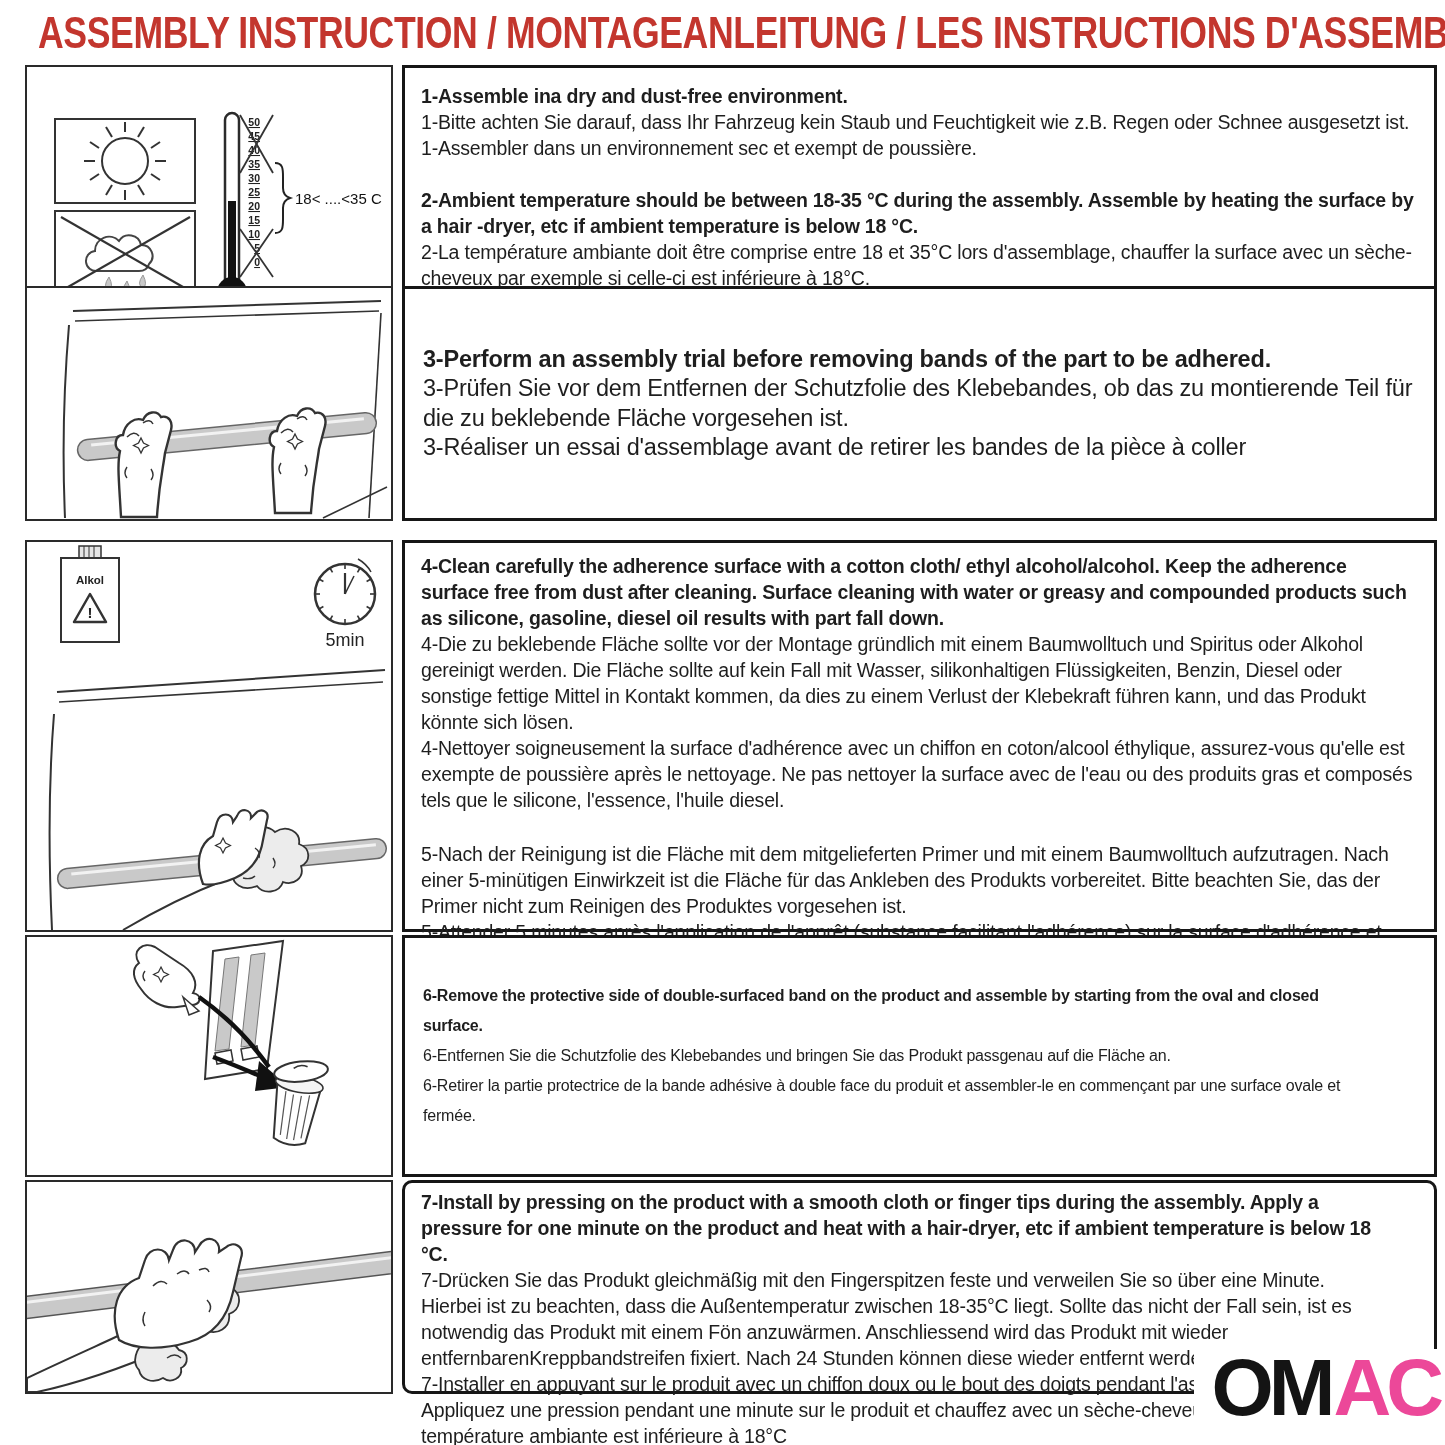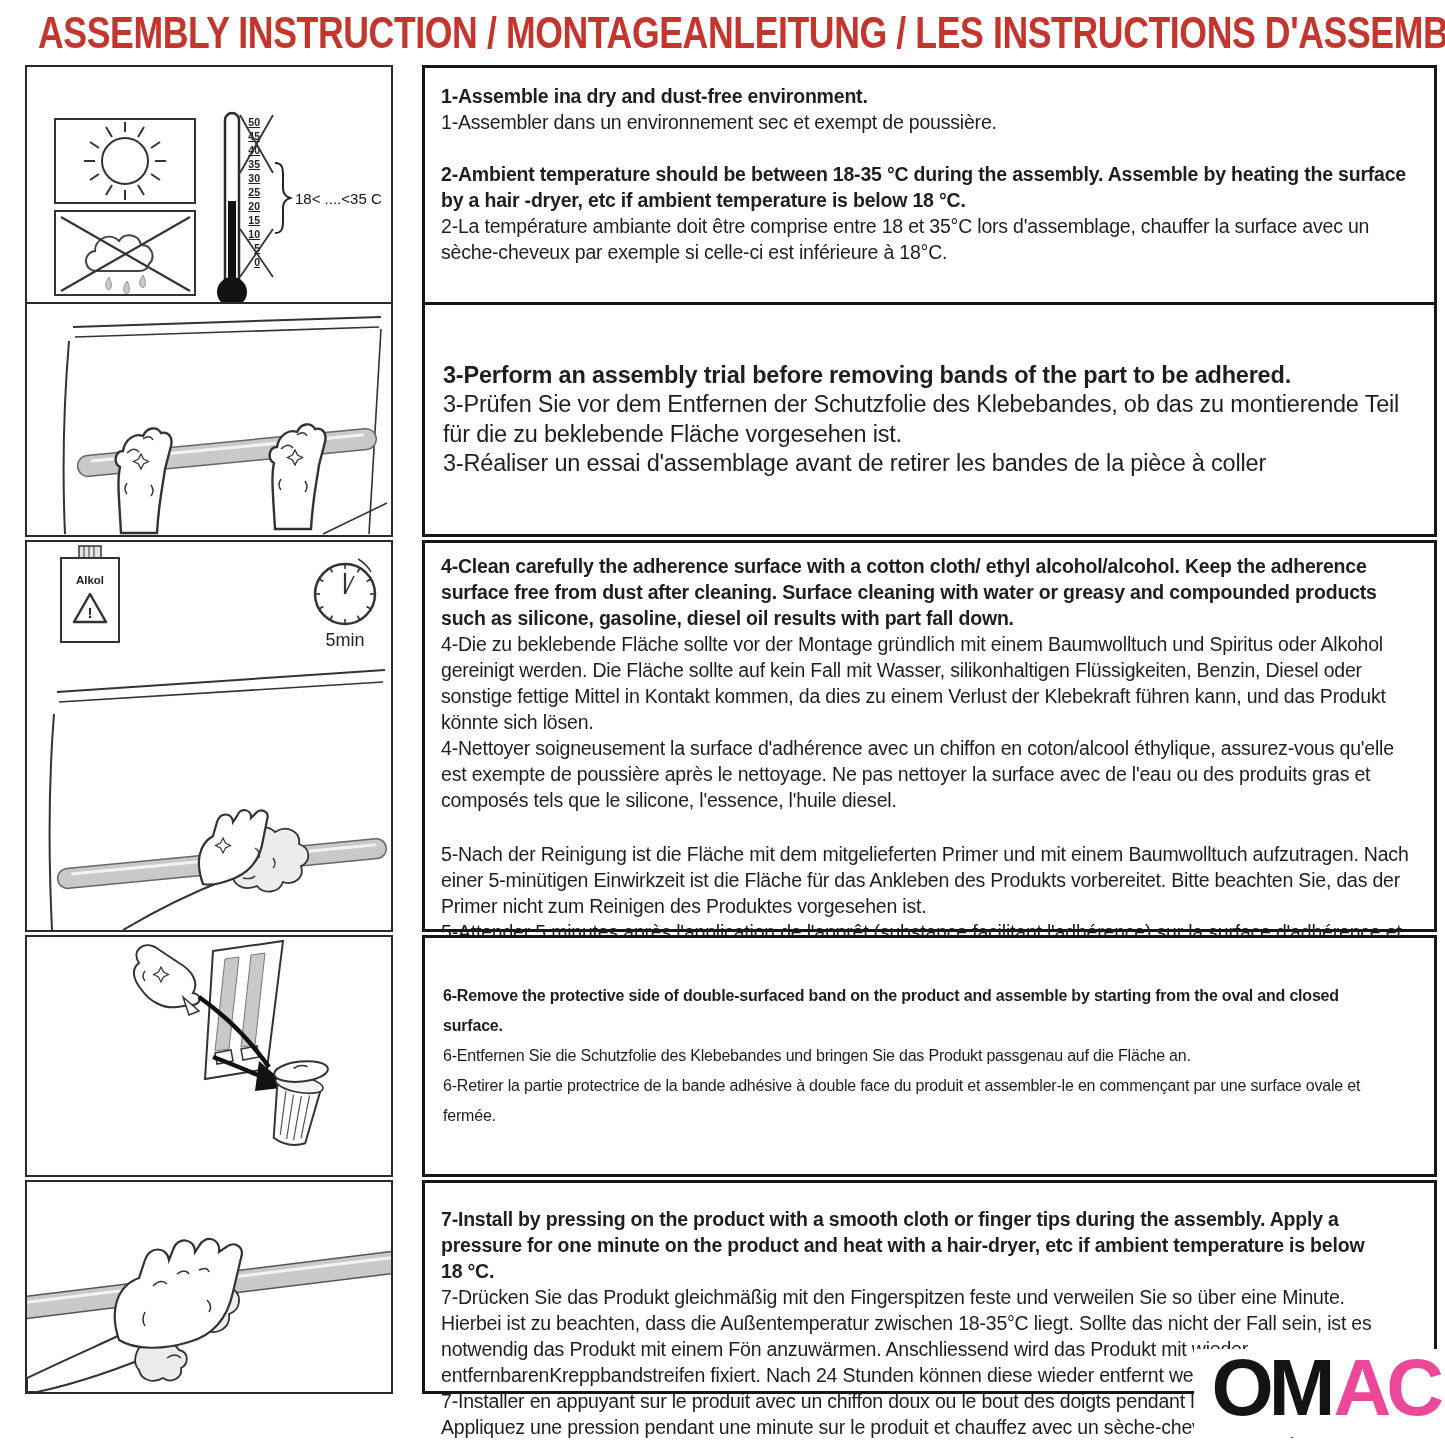--- a/index.html
+++ b/index.html
@@ -5,29 +5,29 @@
   html,body{margin:0;padding:0;background:#ffffff;}
   .page{position:relative;width:1445px;height:1445px;background:#fff;overflow:hidden;
         font-family:"Liberation Sans",sans-serif;color:#1e1e1e;}
   .title{position:absolute;left:38px;top:8px;margin:0;font-size:44px;font-weight:800;
          color:#c3362e;letter-spacing:-0.5px;white-space:nowrap;
          transform:scaleX(0.81);transform-origin:0 0;}
   .row{position:absolute;left:25px;right:8px;display:flex;align-items:stretch;}
   .illusbox{width:368px;flex:none;border:2px solid #2a2a2a;margin-right:9px;background:#fff;
             box-sizing:border-box;overflow:hidden;}
   .illusbox svg{width:100%;height:100%;display:block;}
-  .textbox{flex:1;border:3px solid #161616;background:#fff;box-sizing:border-box;margin-left:20px;}
+  .textbox{flex:1;border:3px solid #161616;background:#fff;box-sizing:border-box;}
   .textbox p{margin:0;}
   .fs19{font-size:19.5px;line-height:26px;letter-spacing:-0.2px;}
   .fs22{font-size:16px;line-height:30px;letter-spacing:-0.2px;}
   .fs23{font-size:23.5px;line-height:29.5px;letter-spacing:-0.2px;}
   .b{font-weight:700;}
   .pad1{padding:15px 18px 0 16px;}
   .pad3{padding:10px 16px 0 16px;}
-  .pad5{padding:23px 60px 0 16px;}
+  .pad5{padding:6px 60px 0 16px;border-radius:10px;}
   .center{display:flex;flex-direction:column;justify-content:center;padding:0 18px;}
   .padr{padding-right:70px;}
   .sp26{height:26px;} .sp28{height:28px;}
   .tick{text-decoration:underline;font-weight:bold;}
   .logo{position:absolute;top:1349px;right:6px;background:#fff;padding:0 0 10px 18px;display:flex;}
   .logo span{font-size:80px;line-height:78px;font-weight:900;letter-spacing:-5px;
              font-family:"Liberation Sans",sans-serif;}
   .logo-black{color:#141414;text-align:right;}
   .logo-red{color:#ec4899;margin-left:3px;}
 </style>
@@ -93,28 +93,29 @@
             <line x1="213" y1="136" x2="246" y2="184"></line>
               <line x1="246" y1="136" x2="213" y2="184"></line>
           </g>
           <path d="M248,70 C256,70 256,76 256,84 L256,95 C256,102 260,104 263,105 C260,106 256,108 256,115 L256,126 C256,134 256,140 248,140" fill="none" stroke="#222" stroke-width="2"></path>
           <text x="268" y="111" font-size="15" fill="#111" font-family="Liberation Sans, sans-serif">18&lt; ....&lt;35 C</text>
         </g>
       </svg>
     </div>
     <div class="textbox fs19 pad1">
       <p class="b">1-Assemble ina dry and dust-free environment.</p>
+      <p>1-Bitte achten Sie darauf, dass Ihr Fahrzeug kein Staub und Feuchtigkeit wie z.B. Regen oder Schnee ausgesetzt ist.</p>
       <p>1-Assembler dans un environnement sec et exempt de poussière.</p>
       <div class="sp26"></div>
       <p class="b">2-Ambient temperature should be between 18-35 °C  during the assembly. Assemble by heating the surface by a hair -dryer, etc if ambient temperature is below 18 °C.</p>
       <p>2-La température ambiante doit être comprise entre 18 et 35°C lors d'assemblage, chauffer la surface avec un sèche-cheveux par exemple si celle-ci est inférieure à 18°C.</p>
     </div>
   </div>
 
-  <div class="row" style="top:302px;height:235px;">
+  <div class="row" style="top:286px;height:235px;">
     <div class="illusbox">
       <svg viewBox="0 0 364 229">
         <defs>
           <g id="grip-hand">
             <path d="M14,112 C12,76 10,60 13,46 C6,42 8,30 16,30 C18,18 28,12 36,15 C40,6 50,5 54,12 C62,10 66,17 64,25 L58,48 C56,64 52,78 50,112 Z" fill="#fff" stroke="#333" stroke-width="2.4"></path>
             <path d="M20,32 q7,-7 12,-1" fill="none" stroke="#333" stroke-width="1.5"></path>
             <path d="M36,18 q7,-5 10,1" fill="none" stroke="#333" stroke-width="1.5"></path>
             <path d="M34,33 l2.5,5 5,2.5 -5,2.5 -2.5,5 -2.5,-5 -5,-2.5 5,-2.5 z" fill="#fff" stroke="#333" stroke-width="1.3"></path>
             <path d="M20,62 q-4,6 0,11" fill="none" stroke="#333" stroke-width="1.4"></path>
             <path d="M44,64 q4,6 0,11" fill="none" stroke="#333" stroke-width="1.4"></path>

